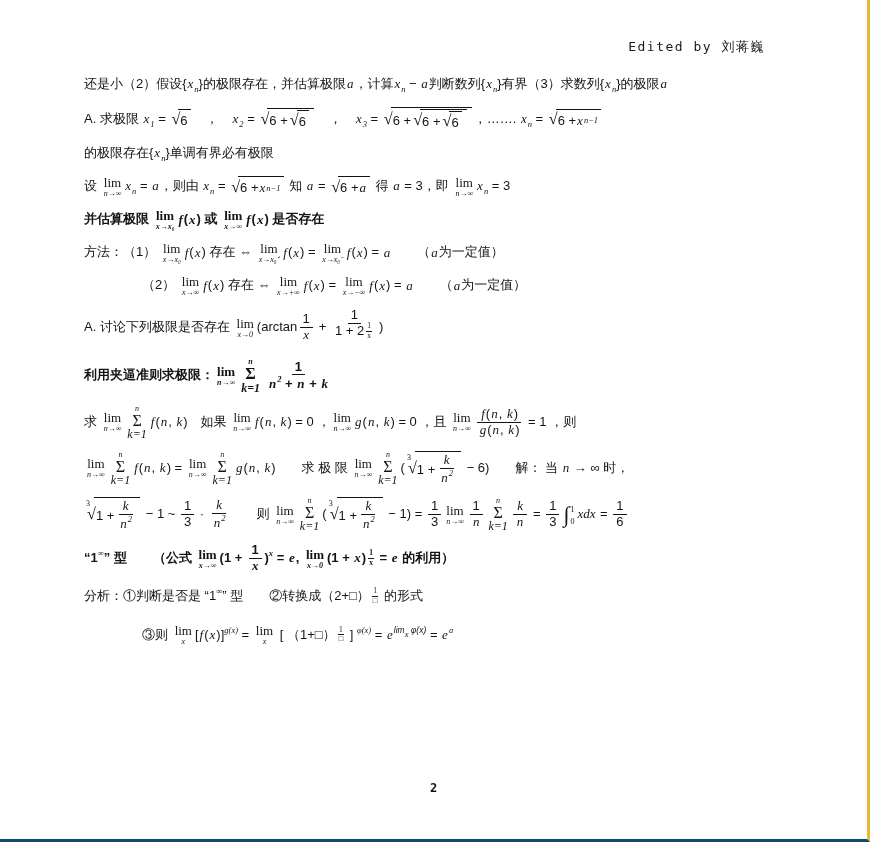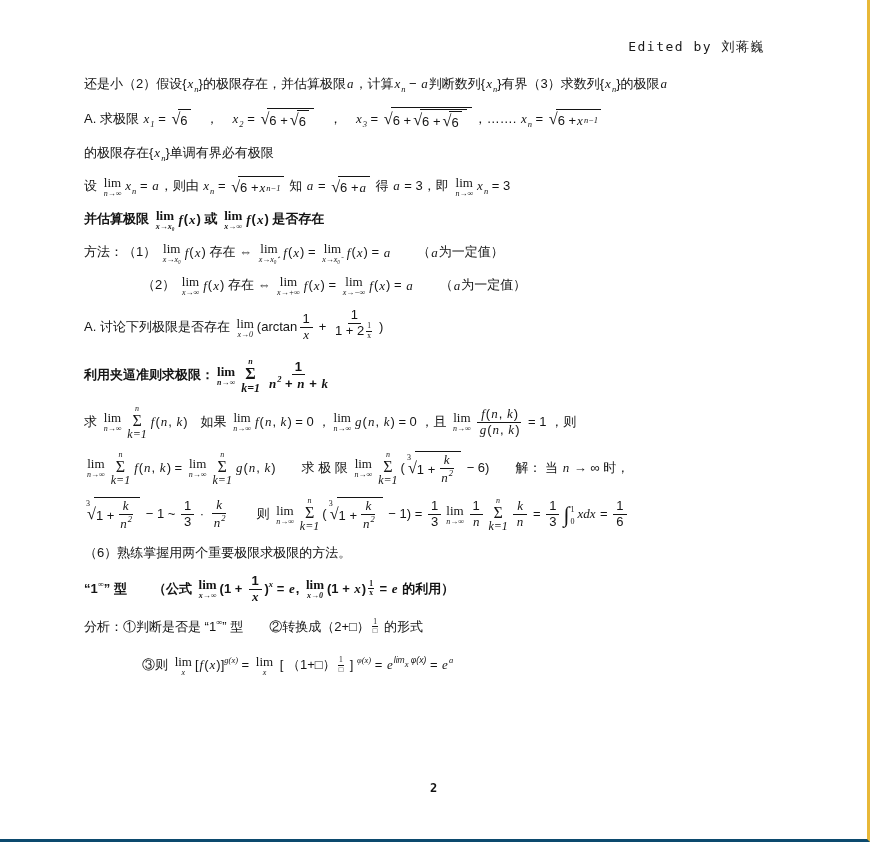--- a/index.html
+++ b/index.html
@@ -286,21 +286,20 @@
         </span><span class="m-int">
           <span class="glyph">∫</span>
           <span class="col">
             <span class="top">1</span>
             <span class="bot">0</span>
           </span>
         </span><span class="m-it">xdx</span><span class="m-tx"> = </span><span class="m-frac">
           <span class="num"><span class="m-tx">1</span></span>
           <span class="den"><span class="m-tx">6</span></span>
         </span></div>
-      <div class="line"><span class="m-tx">（6）熟练掌握用两个重要极限求极限的方法。</span></div>
       <div class="line bold"><span class="m-tx">“1</span><span class="m-sup">∞</span><span class="m-tx">” 型　　（公式 </span><span class="m-lim">
           <span class="top">lim</span>
           <span class="bot">x→∞</span>
         </span><span class="m-tx">(1 + </span><span class="m-frac">
           <span class="num"><span class="m-tx">1</span></span>
           <span class="den"><span class="m-it">x</span></span>
         </span><span class="m-tx">)</span><span class="m-sup">x</span><span class="m-tx"> = </span><span class="m-it">e</span><span class="m-tx">, </span><span class="m-lim">
           <span class="top">lim</span>
           <span class="bot">x→0</span>
         </span><span class="m-tx">(1 + </span><span class="m-it">x</span><span class="m-tx">)</span><span class="m-supf">

